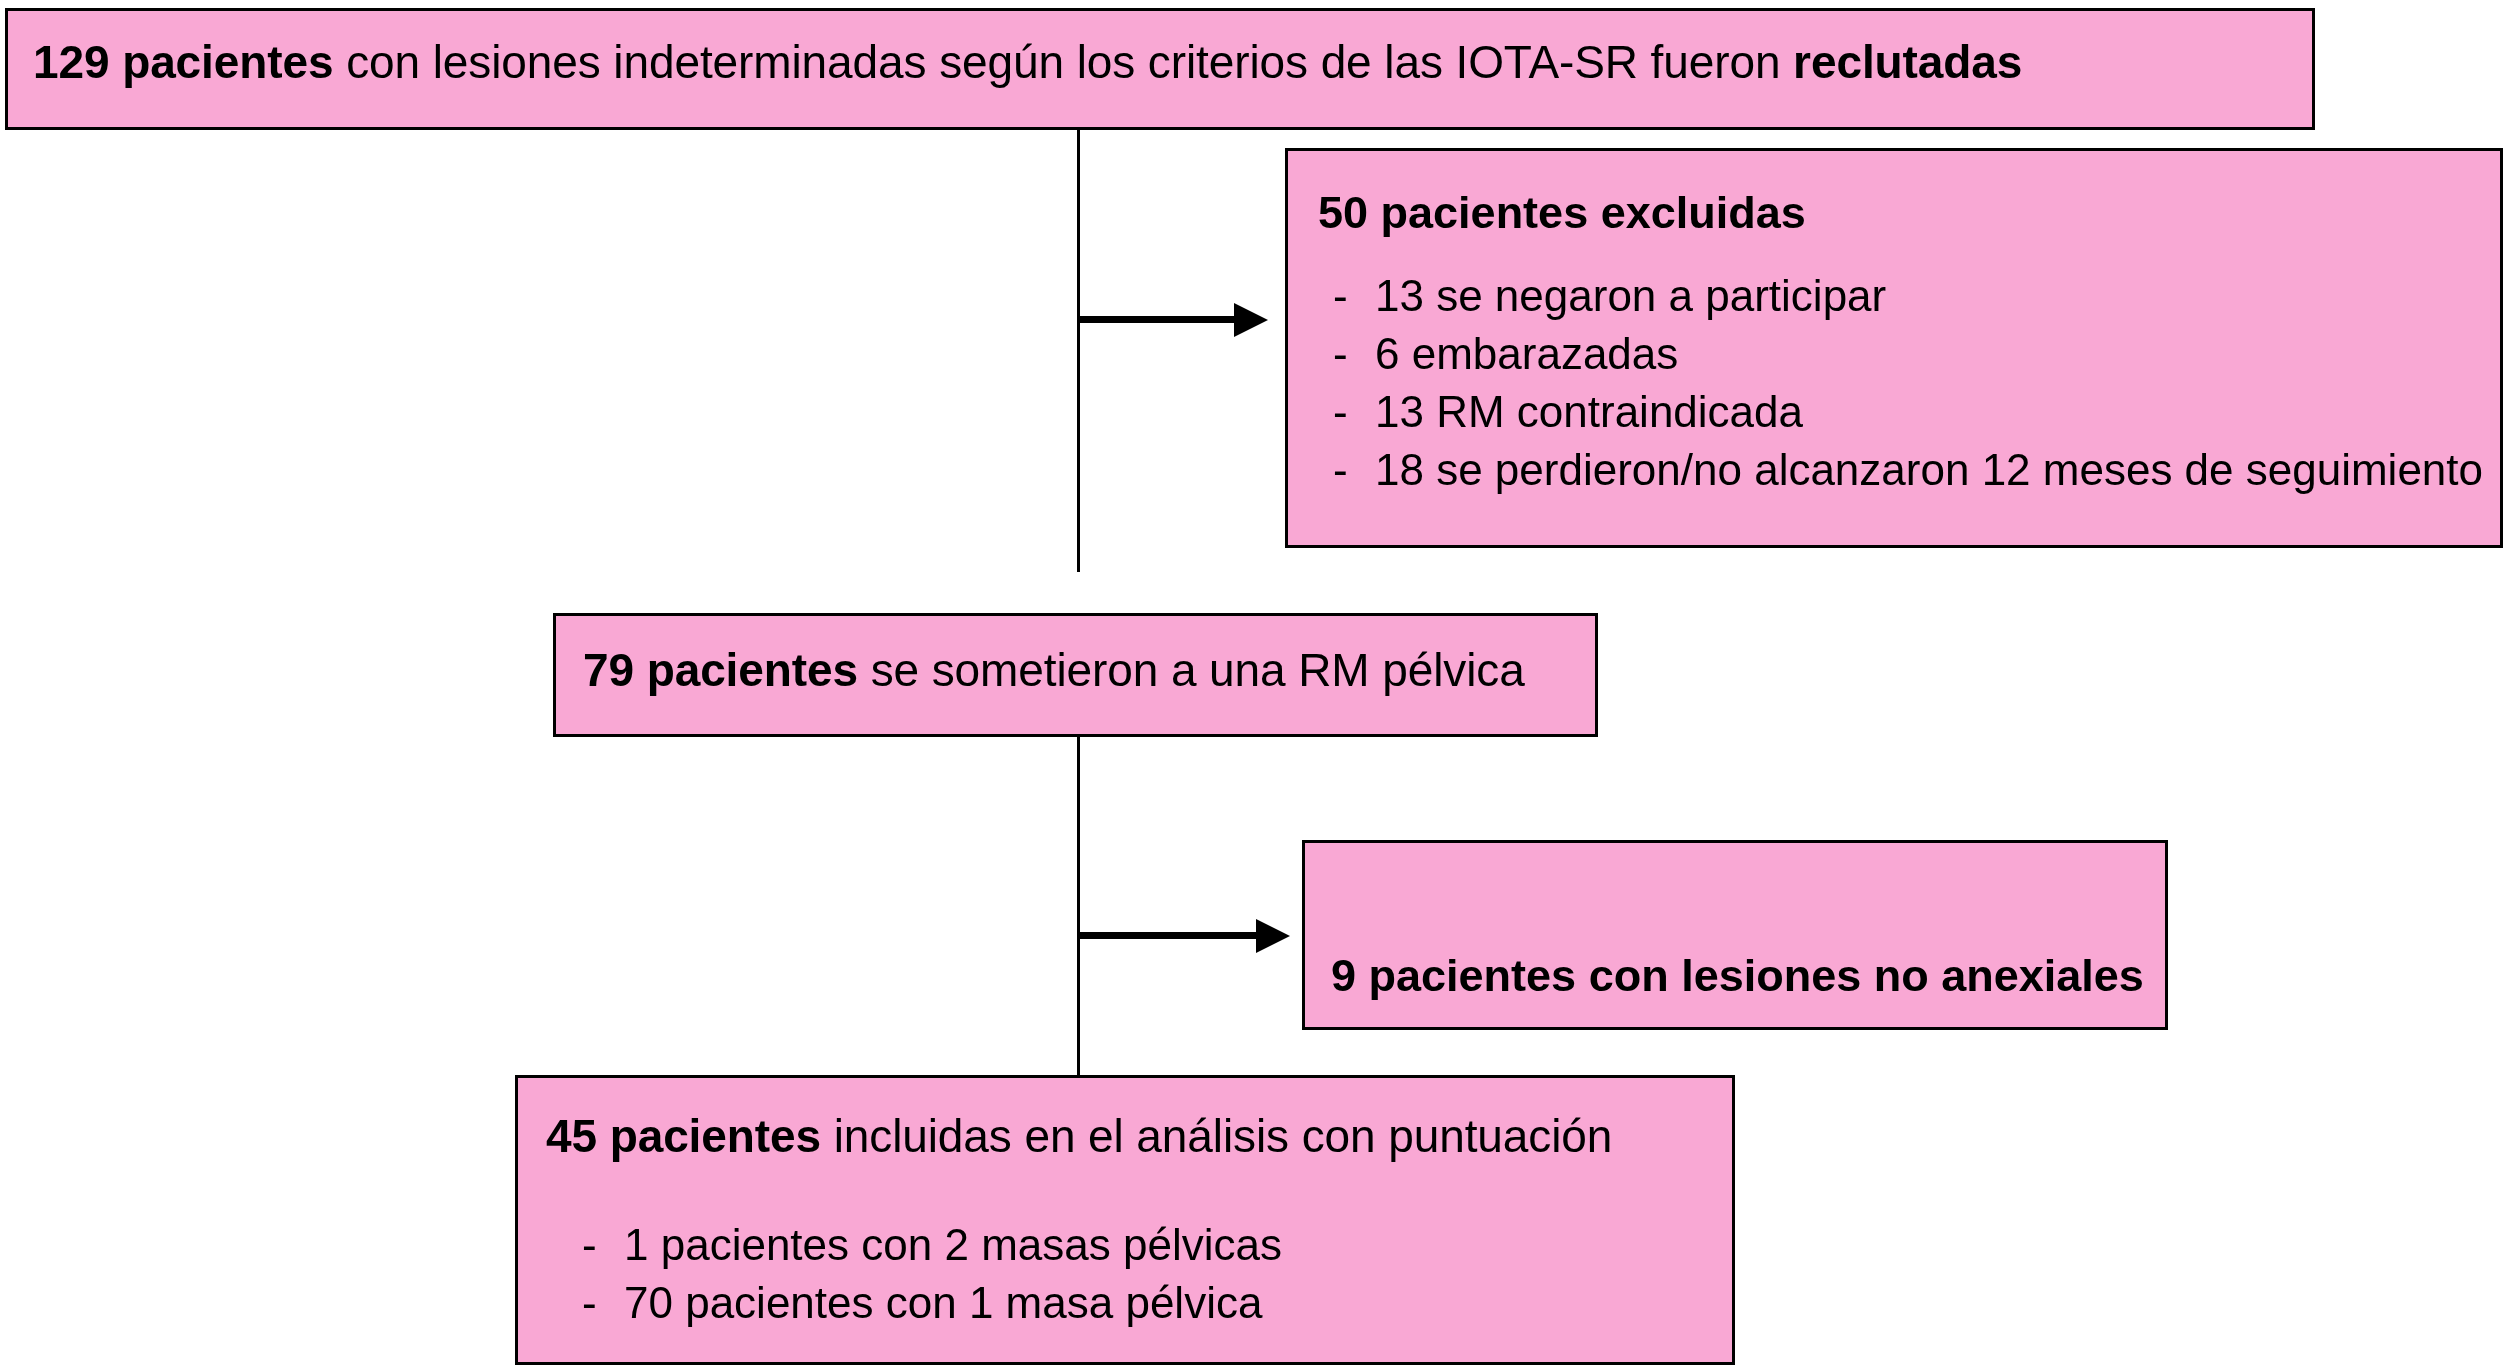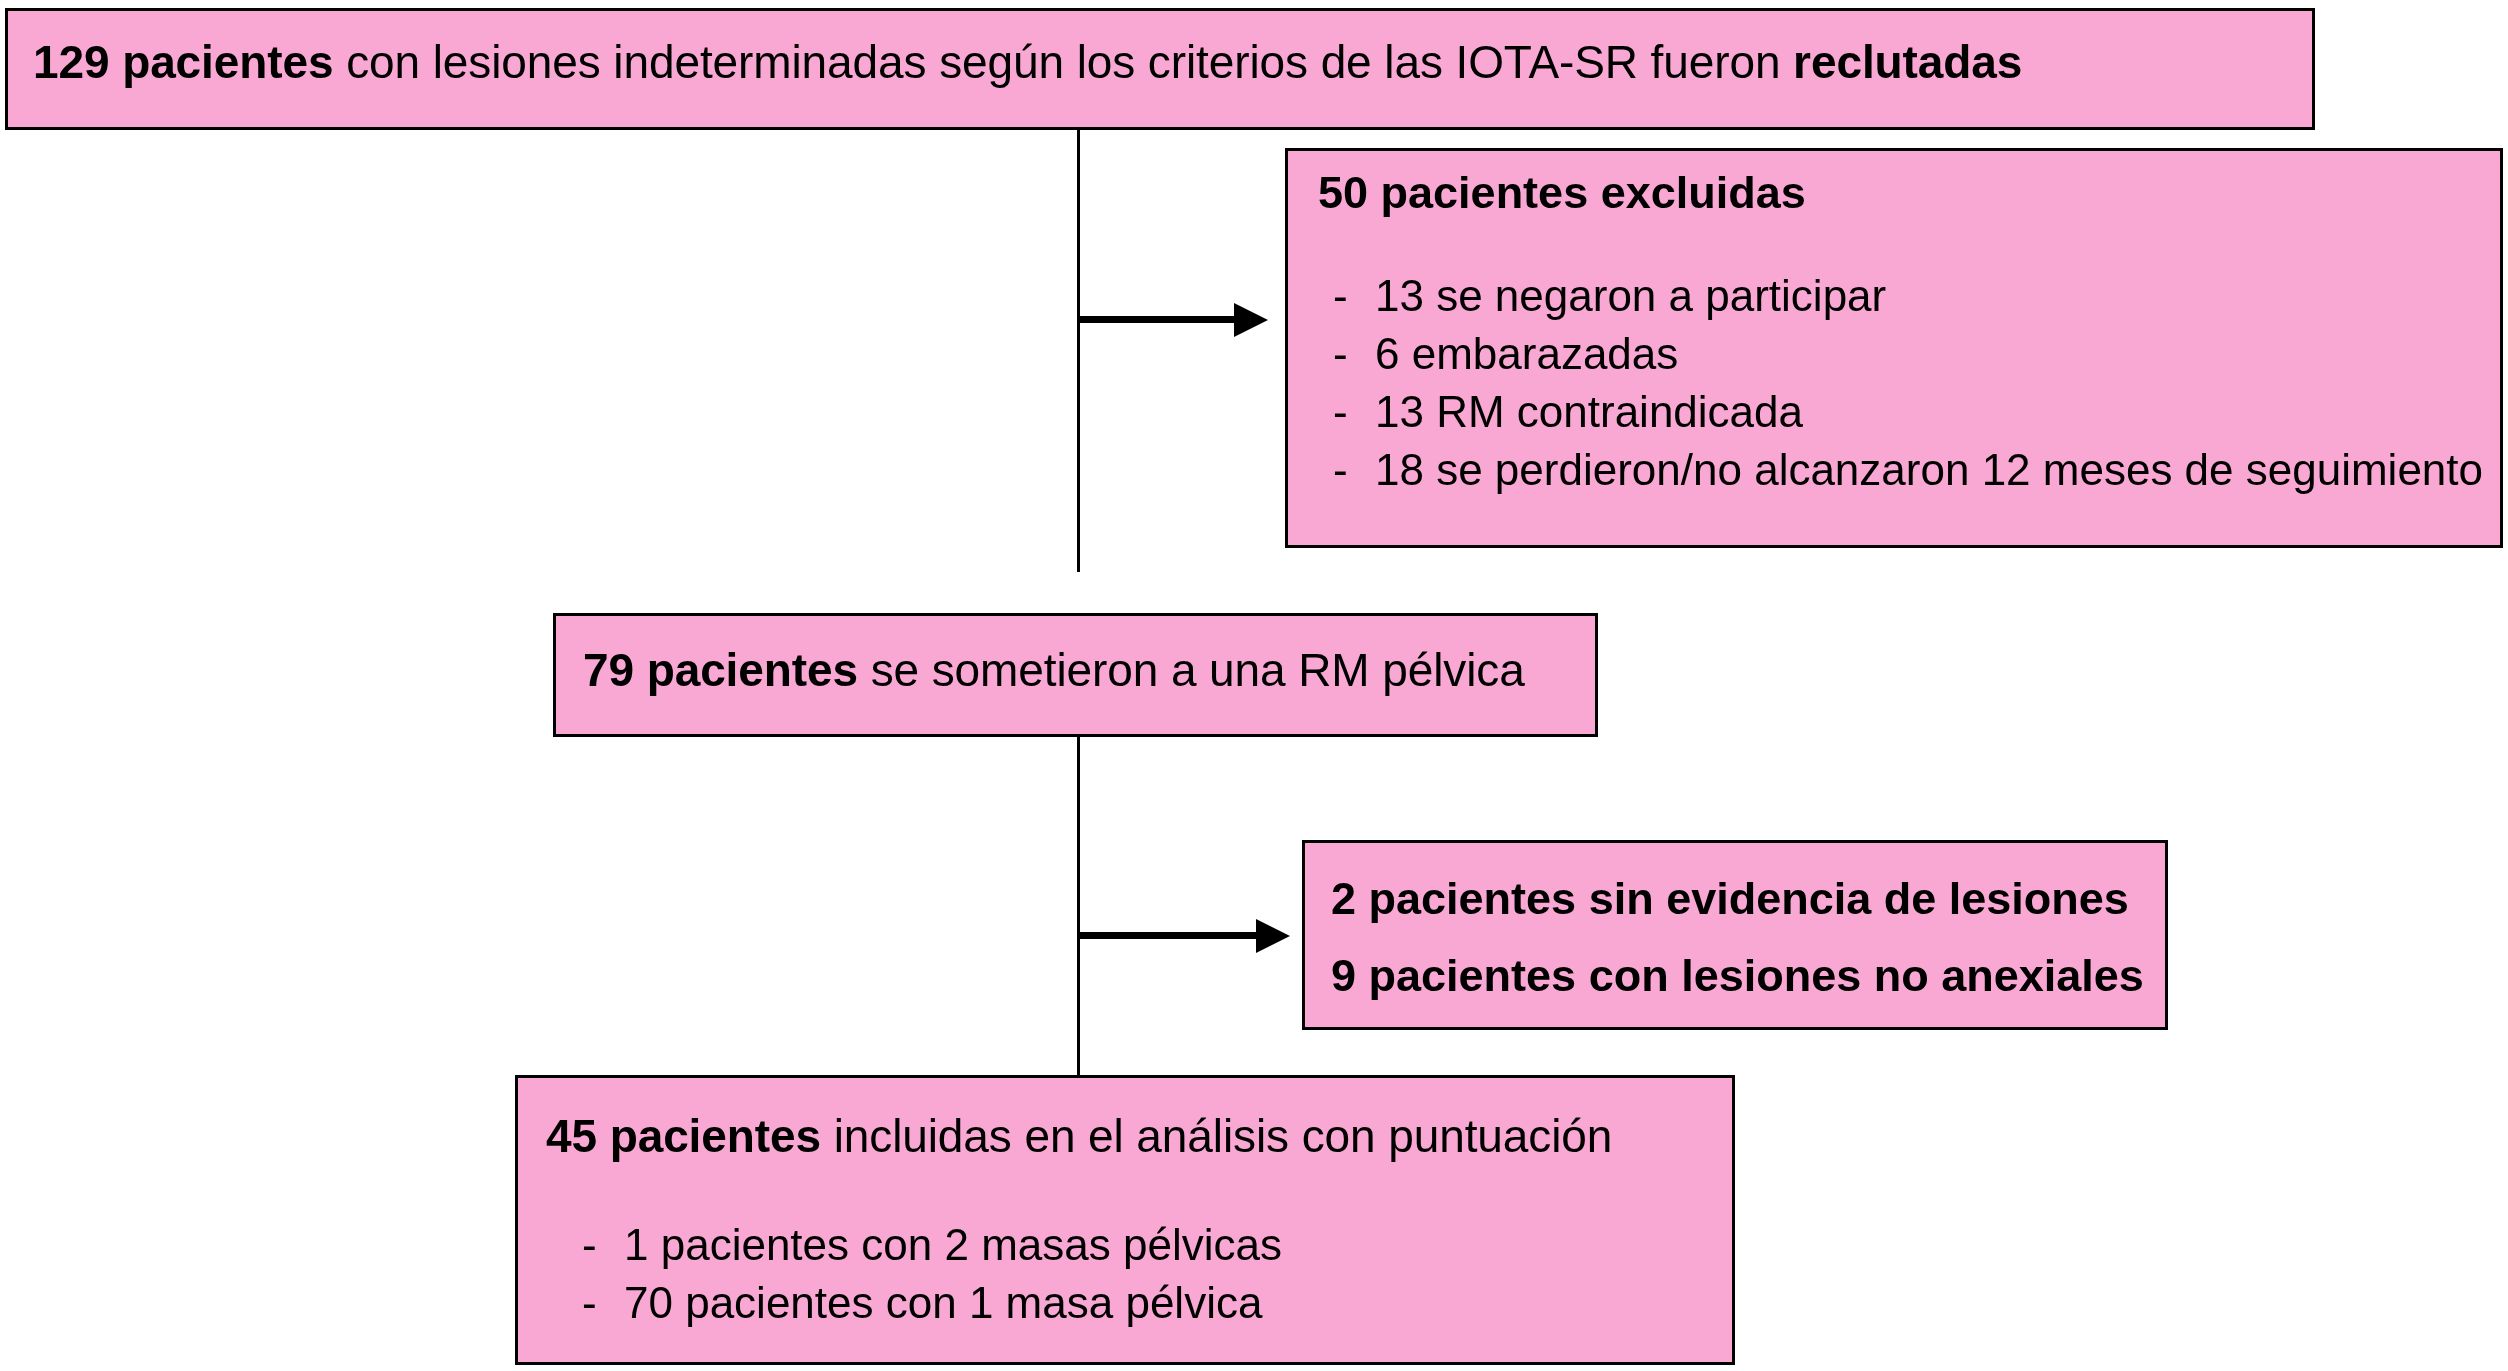--- a/index.html
+++ b/index.html
@@ -86,21 +86,21 @@
   <div class="flow-box" style="left:5px; top:8px; width:2310px; height:122px;">
     <div class="headline" style="left:25px; top:25px;"><b>129 pacientes</b><span> con lesiones indeterminadas según los criterios de las IOTA-SR fueron </span><b>reclutadas</b></div>
   </div>
 
   <div class="vline" style="left:1077px; top:130px; height:442px;"></div>
 
   <div class="arrow-shaft" style="left:1078px; top:316px; width:158px;"></div>
   <div class="arrow-head" style="left:1234px; top:303px;"></div>
 
   <div class="flow-box" style="left:1285px; top:148px; width:1218px; height:400px;">
-    <div class="plain-line" style="left:30px; top:16px;">50 pacientes excluidas</div>
+    <div class="plain-line" style="left:30px; top:36px;">50 pacientes excluidas</div>
 
     <div class="bullet-row" style="left:45px; top:120px;">
       <span class="bullet-dash">-</span>
       <span class="bullet-text">13 se negaron a participar</span>
     </div>
 
     <div class="bullet-row" style="left:45px; top:178px;">
       <span class="bullet-dash">-</span>
       <span class="bullet-text">6 embarazadas</span>
     </div>
@@ -119,21 +119,20 @@
   <div class="flow-box" style="left:553px; top:613px; width:1045px; height:124px;">
     <div class="headline" style="left:27px; top:28px;"><b>79 pacientes</b><span> se sometieron a una RM pélvica</span></div>
   </div>
 
   <div class="vline" style="left:1077px; top:737px; height:338px;"></div>
 
   <div class="arrow-shaft" style="left:1078px; top:932px; width:180px;"></div>
   <div class="arrow-head" style="left:1256px; top:919px;"></div>
 
   <div class="flow-box" style="left:1302px; top:840px; width:866px; height:190px;">
-    <div class="plain-line" style="left:26px; top:30px;">2  pacientes sin evidencia de lesiones</div>
     <div class="plain-line" style="left:26px; top:107px;">9 pacientes con lesiones no anexiales</div>
   </div>
 
   <div class="flow-box" style="left:515px; top:1075px; width:1220px; height:290px;">
     <div class="headline" style="left:28px; top:32px;"><b>45 pacientes</b><span> incluidas en el análisis con puntuación</span></div>
 
     <div class="bullet-row" style="left:64px; top:142px;">
       <span class="bullet-dash">-</span>
       <span class="bullet-text">1 pacientes con 2 masas pélvicas</span>
     </div>

